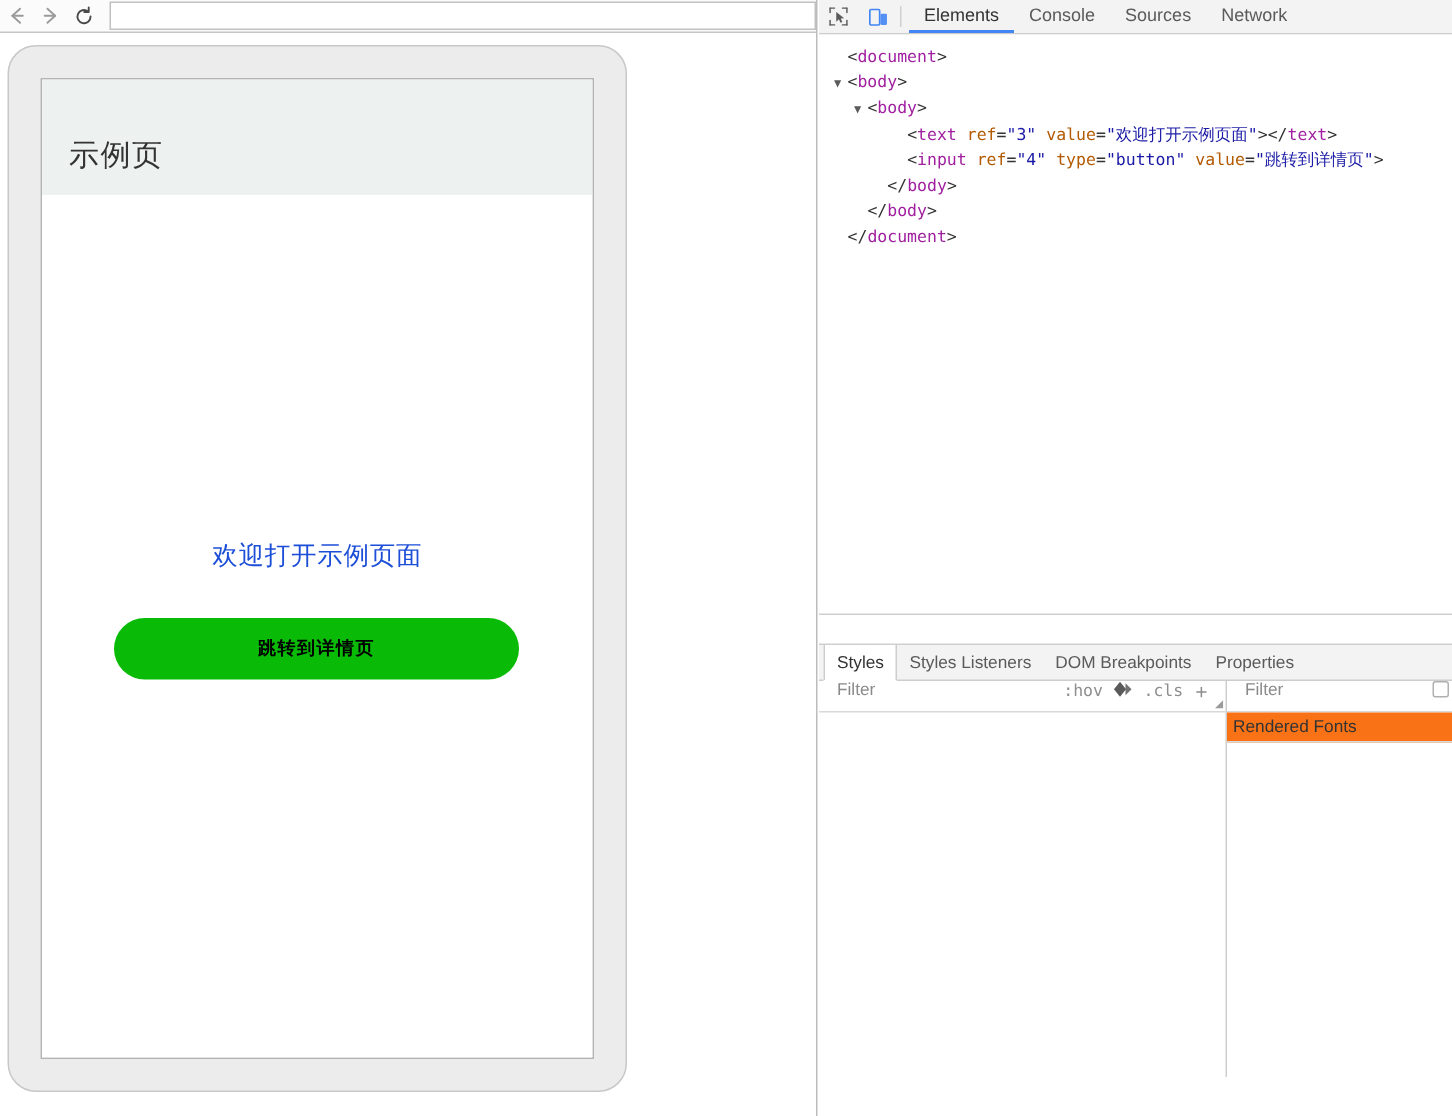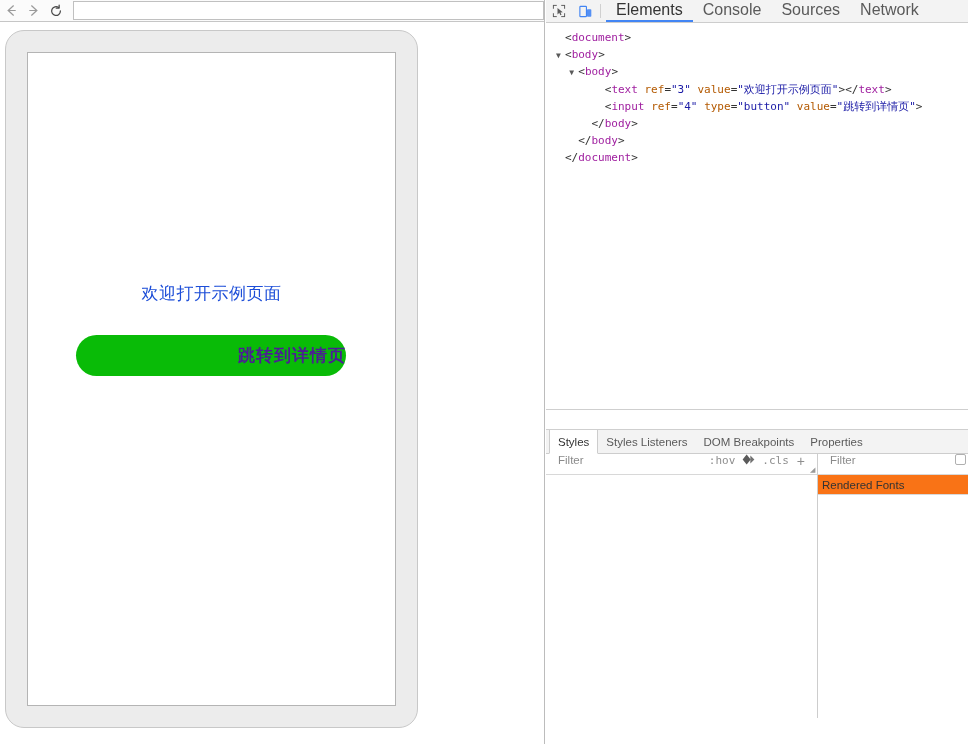--- a/index.html
+++ b/index.html
@@ -130,30 +130,29 @@
     letter-spacing: 0.5px;
   }
 
   .jump-button {
     position: absolute;
     left: 48px;
     top: 282px;
     width: 270px;
     height: 41px;
     background: #09bb07;
-    color: #4c1d95;
+    color: #000000;
     border: none;
     border-radius: 21px;
-    font-size: 17px;
+    font-size: 12px;
     font-weight: bold;
     letter-spacing: 1px;
     font-family: "Liberation Sans", sans-serif;
     cursor: pointer;
     padding: 0;
-    text-align: right;
   }
 
   
   .devtools {
     position: absolute;
     left: 546px; top: 0;
     width: 422px;
     height: 744px;
     background: #ffffff;
     overflow: hidden;
@@ -177,21 +176,21 @@
   .dt-tool-btn.active { color: #4285f4; }
   .dt-sep {
     width: 1px;
     background: #d0d0d0;
     margin: 4px 5px 4px 2px;
   }
   .dt-tab {
     padding: 0 10px;
     display: flex;
     align-items: center;
-    font-size: 16px;
+    font-size: 12px;
     color: #5a5a5a;
     box-sizing: border-box;
     border-bottom: 2px solid transparent;
     white-space: nowrap;
   }
   .dt-tab.selected {
     color: #333333;
     border-bottom-color: #4285f4;
   }
 
@@ -366,20 +365,23 @@
           <path d="M13 8 A5 5 0 1 1 11 4.1" stroke-linecap="round"></path>
           <path d="M11.6 1.2 L11.6 4.6 L8.2 4.6" stroke-linecap="round" stroke-linejoin="round"></path>
         </svg>
       </div>
       <input class="address-bar" type="text" value="" placeholder="" style="">
     </div>
 
     <div class="device-frame">
       <div class="device-screen">
 
+        <div class="page-header">
+          <div class="page-header-title">示例页</div>
+        </div>
 
         <div class="page-body">
           <div class="welcome-text">欢迎打开示例页面</div>
           <button class="jump-button">跳转到详情页</button>
         </div>
 
       </div>
     </div>
   </div>
 

